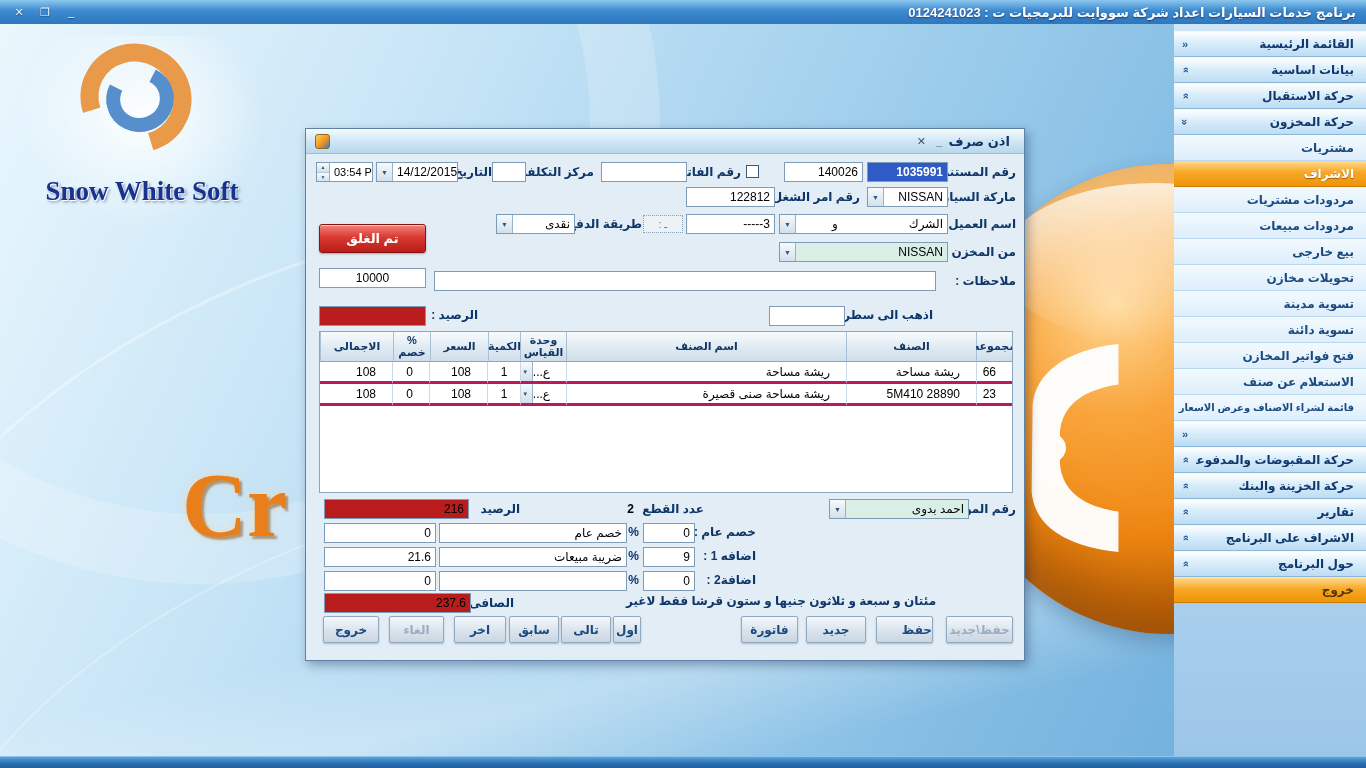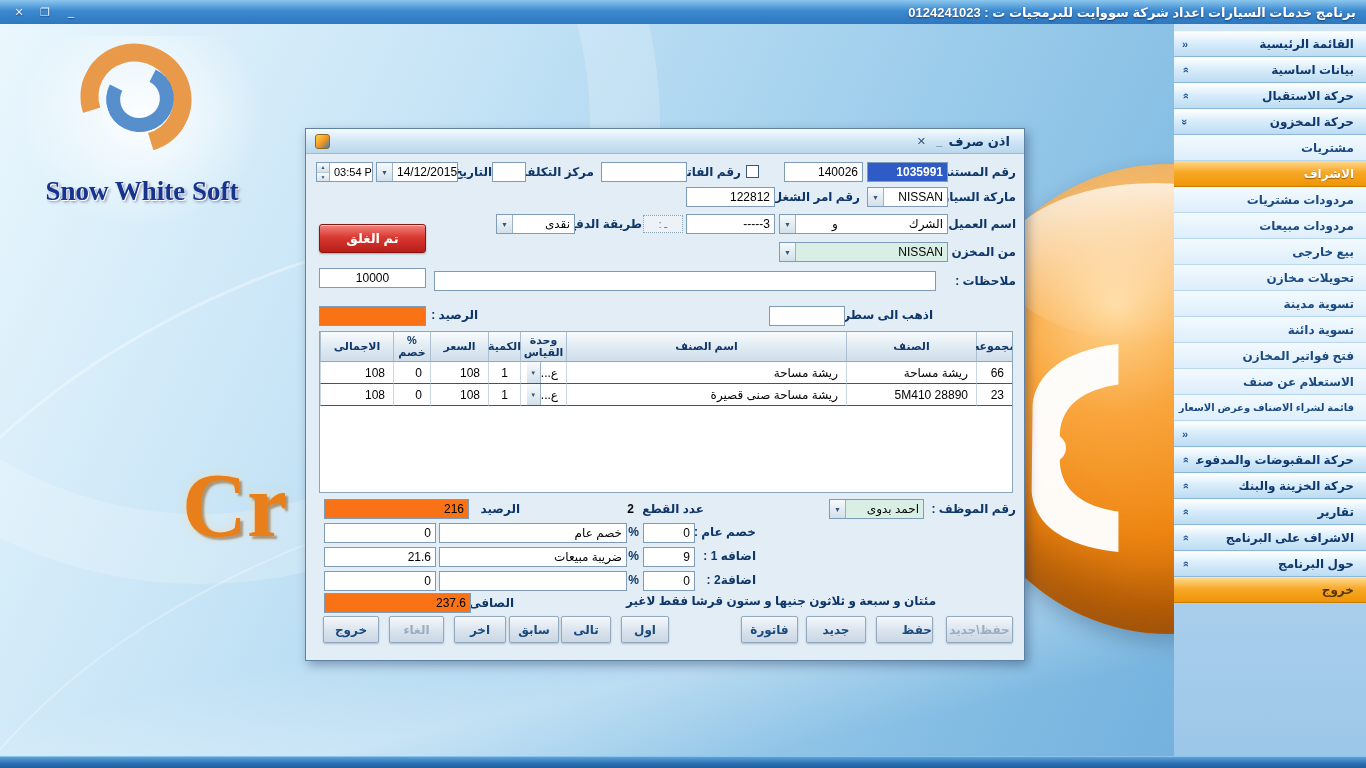--- a/index.html
+++ b/index.html
@@ -74,21 +74,21 @@
   .dlg-title{font-size:13px;font-weight:bold;color:#0e3668;padding-right:14px;}
   .dlg-ctrl{width:18px;text-align:center;color:#34597e;font-size:11px;font-weight:bold;cursor:pointer;}
   .dlg-spacer{flex:1;}
   .dlg-icon{width:15px;height:15px;margin:0 9px;border-radius:3px;border:1px solid #8a6a20;
     background:linear-gradient(135deg,#ffd24a,#f09422 55%,#3a7ac0);}
 
   .lbl{position:absolute;font-size:12px;font-weight:bold;color:#0e3668;white-space:nowrap;text-align:right;}
   .val{position:absolute;font-size:12px;font-weight:bold;color:#000;white-space:nowrap;}
   .fld{position:absolute;height:20px;background:#fff;border:1px solid #7e9cb8;font-size:12px;color:#000;
     padding:0 4px;display:flex;align-items:center;overflow:hidden;white-space:nowrap;}
-  .fld.gray{background:#f97316;}
+  .fld.gray{background:#b91c1c;}
   .fld.sel{background:#2e5bc6;color:#fff;font-weight:bold;}
   .fld.center{justify-content:center;text-align:right;}
   .fld.ltr{direction:ltr;justify-content:flex-end;}
   .mask{position:absolute;height:18px;background:#edf2f6;border:1px dotted #8aa2b8;font-size:10px;color:#5a7288;
     display:flex;align-items:center;justify-content:center;}
 
   .combo{position:absolute;height:20px;background:#fff;border:1px solid #7e9cb8;display:flex;align-items:center;font-size:12px;overflow:hidden;}
   .combo.mint{background:#d9efe6;}
   .combo-text{flex:1;text-align:right;padding:0 4px;white-space:nowrap;overflow:hidden;color:#000;}
   .combo-text2{flex:1.2;text-align:center;white-space:nowrap;color:#000;}
@@ -104,22 +104,22 @@
     background:linear-gradient(#f2847b,#d93a32 45%,#b81d18);color:#fff;font-weight:bold;font-size:13px;
     display:flex;align-items:center;justify-content:center;cursor:pointer;
     box-shadow:inset 0 1px 0 rgba(255,255,255,.55),0 1px 2px rgba(0,0,0,.3);}
 
   .grid{position:absolute;left:13px;top:202px;width:694px;height:162px;background:#fff;border:1px solid #8ca6be;overflow:hidden;}
   .grid-header{display:flex;height:30px;}
   .gh-cell{background:linear-gradient(#f8fbfd,#dde8f1 60%,#cfdeea);border-left:1px solid #aabfd2;
     border-bottom:1px solid #8ca6be;font-size:11px;font-weight:bold;color:#12386a;
     display:flex;align-items:center;justify-content:center;text-align:center;line-height:1.05;flex:none;}
   .grid-row{display:flex;height:22px;}
-  .g-cell{border-left:1px solid #c9d8e4;border-bottom:1px solid #be185d;font-size:12px;color:#000;
-    display:flex;align-items:center;padding:0 8px;overflow:hidden;white-space:nowrap;flex:none;}
+  .g-cell{border-left:1px solid #c9d8e4;border-bottom:3px solid #be185d;font-size:12px;color:#000;
+    display:flex;align-items:center;padding:0 16px;overflow:hidden;white-space:nowrap;flex:none;}
   .g-cell.center{justify-content:center;}
   .g-cell .mini-btn{width:14px;align-self:stretch;background:linear-gradient(#f6fafc,#d3e0ea);
     border-right:1px solid #9ab2c6;display:flex;align-items:center;justify-content:center;
     font-size:6px;color:#33567a;cursor:pointer;flex:none;margin-right:auto;}
 
   .words{position:absolute;left:300px;top:465px;width:350px;font-size:12px;font-weight:bold;color:#0e3668;
     text-align:center;white-space:nowrap;overflow:hidden;}
 
   .dlg-btn{position:absolute;top:487px;height:27px;border:1px solid #93a9bf;border-radius:2px;
     background:linear-gradient(#f5f8fb,#dce5ee 50%,#c9d6e3);font-size:12px;font-weight:bold;color:#1a4a7e;
@@ -345,21 +345,21 @@
         <span class="mini-btn">▼</span>
       </div>
       <div class="g-cell center" style="width:32px;">1</div>
       <div class="g-cell" style="width:58px;">108</div>
       <div class="g-cell" style="width:37px;">0</div>
       <div class="g-cell" style="width:73px;">108</div>
     </div>
   </div>
 
   <span class="lbl" style="right:8px;top:373px;">رقم الموظف :</span>
-  <div class="combo mint" style="left:523px;top:370px;width:95px;">
+  <div class="combo mint" style="left:523px;top:370px;width:140px;">
     <span class="combo-text">احمد بدوى</span>
     <span class="combo-btn">▼</span>
   </div>
   <span class="lbl" style="right:320px;top:373px;">عدد القطع</span>
   <span class="val" style="right:390px;top:373px;">2</span>
   <span class="lbl" style="right:504px;top:373px;">الرصيد</span>
   <div class="fld gray" style="left:18px;top:370px;width:145px;">216</div>
 
   <span class="lbl" style="right:268px;top:396px;">خصم عام :</span>
   <div class="fld" style="left:337px;top:394px;width:52px;">0</div>
@@ -380,21 +380,21 @@
   <div class="fld" style="left:18px;top:442px;width:112px;">0</div>
 
   <div class="words">مئتان و سبعة و ثلاثون جنيها و ستون قرشا فقط لاغير</div>
   <span class="lbl" style="right:510px;top:467px;">الصافى</span>
   <div class="fld gray" style="left:18px;top:464px;width:147px;">237.6</div>
 
   <button class="dlg-btn off" style="left:640px;width:67px;" disabled="">حفظ\جديد</button>
   <button class="dlg-btn" style="left:570px;width:57px;padding-left:30px;">حفظ</button>
   <button class="dlg-btn" style="left:500px;width:60px;">جديد</button>
   <button class="dlg-btn" style="left:435px;width:57px;">فاتورة</button>
-  <button class="dlg-btn" style="left:307px;width:48px;margin-left:8px;">اول</button>
+  <button class="dlg-btn" style="left:307px;width:28px;">اول</button>
   <button class="dlg-btn" style="left:255px;width:50px;">تالى</button>
   <button class="dlg-btn" style="left:203px;width:50px;">سابق</button>
   <button class="dlg-btn" style="left:148px;width:52px;">اخر</button>
   <button class="dlg-btn off" style="left:83px;width:55px;" disabled="">الغاء</button>
   <button class="dlg-btn" style="left:17px;width:56px;">خروج</button>
 </div>
 
 <div class="bottombar"></div>
 
 </body></html>

